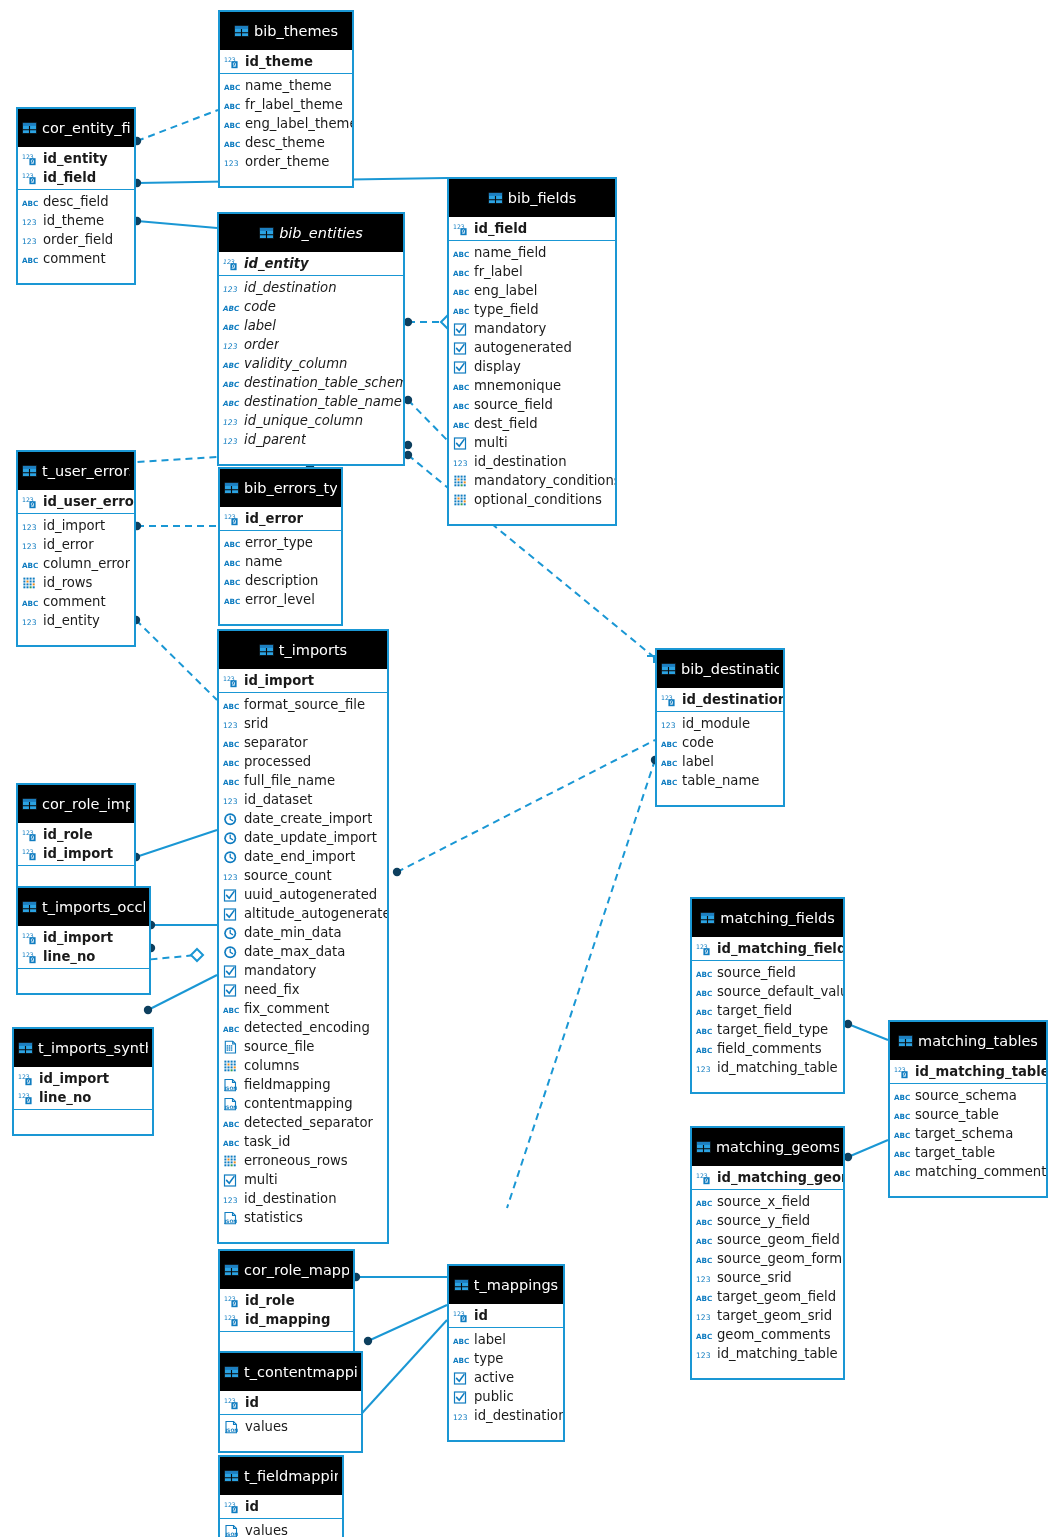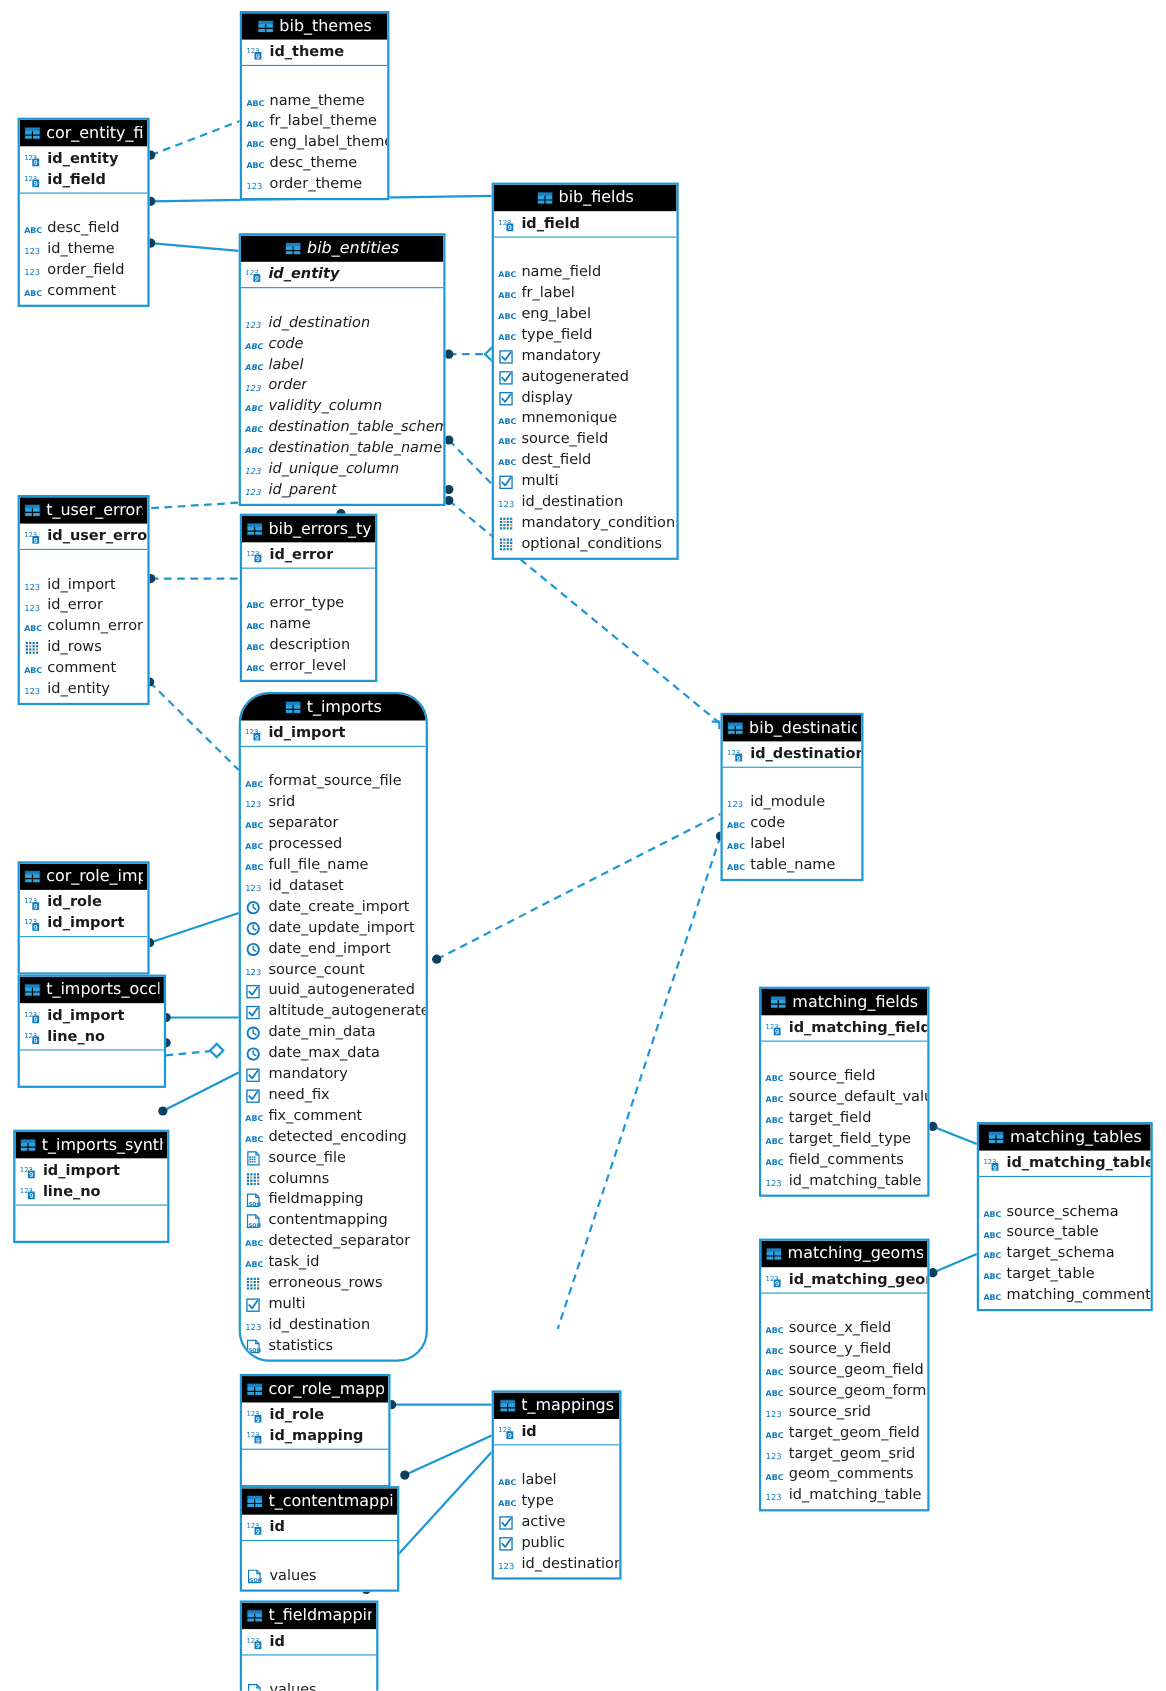--- a/index.html
+++ b/index.html
@@ -13,37 +13,37 @@
   .tbl{
     position:absolute;
     border:2px solid #1a97d4;
     background:#ffffff;
     box-sizing:border-box;
     overflow:hidden;
   }
   .tbl-head{
     background:#000000;
     color:#ffffff;
-    height:24px;
+    height:38px;
     display:flex;
     align-items:center;
     justify-content:center;
     font-size:14.5px;
     white-space:nowrap;
     overflow:hidden;
     padding:0 4px;
   }
   .tbl-head .tname{
     display:inline-block;
     overflow:hidden;
     white-space:nowrap;
   }
   .hicon{flex:0 0 auto;margin-right:5px;display:inline-flex;align-items:center;}
   .pk-sec{border-bottom:1px solid #1a97d4;padding:2px 0 2px 0;}
-  .col-sec{padding:2px 0 3px 0;margin-top:20px;}
+  .col-sec{padding:2px 0 15px 0;}
   .row{
     display:flex;align-items:center;
     height:19px;
     padding-left:4px;
     font-size:13.2px;
     color:#1a1a1a;
     white-space:nowrap;
   }
   .row .cicon{flex:0 0 17px;width:17px;height:15px;margin-right:4px;display:inline-flex;align-items:center;justify-content:flex-start;}
   .row.pk .cname{font-weight:bold;}
@@ -277,21 +277,21 @@
           <div class="row">
             <span class="cicon">
               <svg width="16" height="14" viewBox="0 0 16 14">
                 <text x="0" y="11" font-family="DejaVu Sans,sans-serif" font-size="7.2" font-weight="bold" fill="#0f7cc0">ABC</text>
               </svg>
             </span>
             <span class="cname">comment</span>
           </div>
         </div>
       </div>
-      <div class="tbl" style="left: 447px; top: 166px; width: 170px;">
+      <div class="tbl" style="left: 447px; top: 177px; width: 170px;">
         <div class="tbl-head">
           <span class="hicon">
             <svg width="15" height="12" viewBox="0 0 15 12">
               <rect x="0.5" y="0.5" width="14" height="11" fill="#2ba3e3"></rect>
               <rect x="0.5" y="0.5" width="14" height="3.4" fill="#1d7fc0"></rect>
               <path d="M7.5 4 V12 M0.5 7.8 H14.5" stroke="#0a0a0a" stroke-width="1.1"></path>
               <rect x="0.5" y="0.5" width="14" height="11" fill="none" stroke="#0a0a0a" stroke-width="0.8"></rect>
             </svg>
           </span>
           <span class="tname">bib_fields</span>
@@ -698,21 +698,21 @@
           <div class="row">
             <span class="cicon">
               <svg width="16" height="14" viewBox="0 0 16 14">
                 <text x="0" y="11" font-family="DejaVu Sans,sans-serif" font-size="7.2" font-weight="bold" fill="#0f7cc0">ABC</text>
               </svg>
             </span>
             <span class="cname">error_level</span>
           </div>
         </div>
       </div>
-      <div class="tbl" style="left: 217px; top: 629px; width: 172px; border-radius: 28px;">
+      <div class="tbl" style="left: 217px; top: 629px; width: 172px;">
         <div class="tbl-head">
           <span class="hicon">
             <svg width="15" height="12" viewBox="0 0 15 12">
               <rect x="0.5" y="0.5" width="14" height="11" fill="#2ba3e3"></rect>
               <rect x="0.5" y="0.5" width="14" height="3.4" fill="#1d7fc0"></rect>
               <path d="M7.5 4 V12 M0.5 7.8 H14.5" stroke="#0a0a0a" stroke-width="1.1"></path>
               <rect x="0.5" y="0.5" width="14" height="11" fill="none" stroke="#0a0a0a" stroke-width="0.8"></rect>
             </svg>
           </span>
           <span class="tname">t_imports</span>

